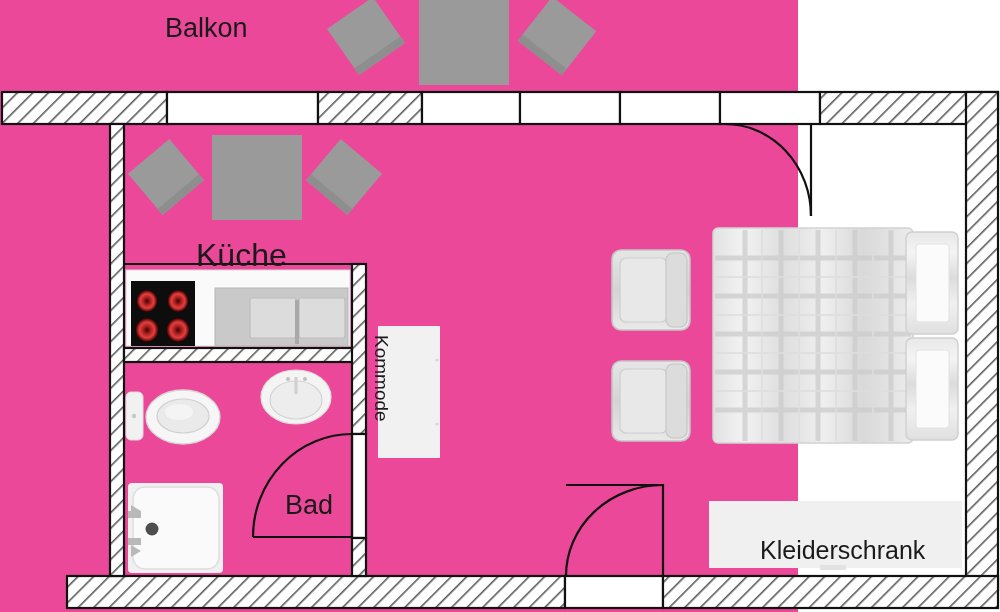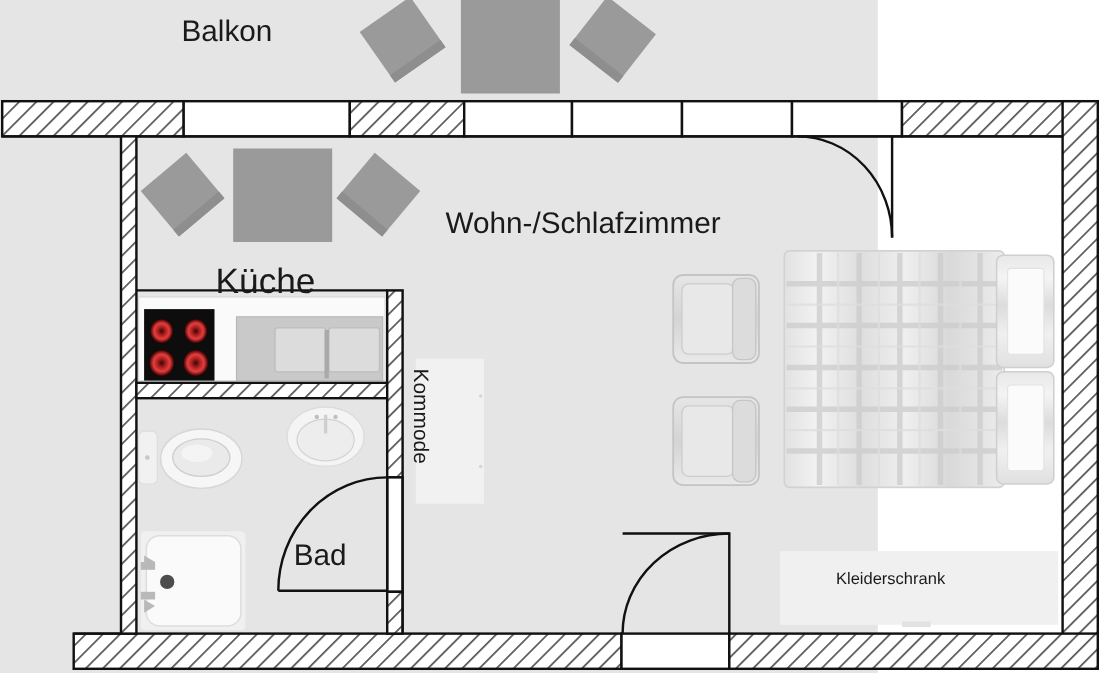--- a/index.html
+++ b/index.html
@@ -1,33 +1,33 @@
 <!DOCTYPE html>
 <html><head>
 <meta charset="utf-8">
 <title>Grundriss</title>
 <style>
   html,body{margin:0;padding:0;background:#ffffff;}
   body{
     font-family:"Liberation Sans", sans-serif;
     width:1000px;height:612px;overflow:hidden;
   }
-  #plan{position:relative;width:798px;height:612px;background:#e5e5e5;}
+  #plan{position:relative;width:798px;height:612px;background:#ec4899;}
   #plan svg{position:absolute;left:0;top:0;}
   .room-label{
     position:absolute;
     color:#1a1a1a;
     white-space:nowrap;
     font-weight:400;
   }
   .lbl-balkon{font-size:27px;left:165px;top:13px;}
   .lbl-wohn{font-size:27px;left:405px;top:188px;}
   .lbl-kueche{font-size:32px;left:196px;top:237px;}
-  .lbl-bad{font-size:27px;left:267px;top:490px;}
-  .lbl-schrank{font-size:15px;left:760px;top:518px;}
+  .lbl-bad{font-size:27px;left:285px;top:490px;}
+  .lbl-schrank{font-size:25px;left:760px;top:536px;}
   .lbl-kommode{
     font-size:19px;left:392px;top:335px;
     transform:rotate(90deg);transform-origin:left top;
   }
 </style>
 </head>
 <body>
 
 <div id="plan">
 
@@ -246,21 +246,20 @@
     </g>
 
     <g>
       <rect x="709" y="501" width="253" height="67" fill="#f0f0f0"></rect>
       <rect x="820" y="565" width="26" height="5" fill="#e2e2e2"></rect>
     </g>
   </svg>
 
   <div class="room-label lbl-balkon">Balkon</div>
 
-  <div class="room-label lbl-wohn">Wohn-/Schlafzimmer</div>
 
   <div class="room-label lbl-kueche">Küche</div>
 
   <div class="room-label lbl-bad">Bad</div>
 
   <div class="room-label lbl-schrank">Kleiderschrank</div>
 
   <div class="room-label lbl-kommode">Kommode</div>
 
 </div>

